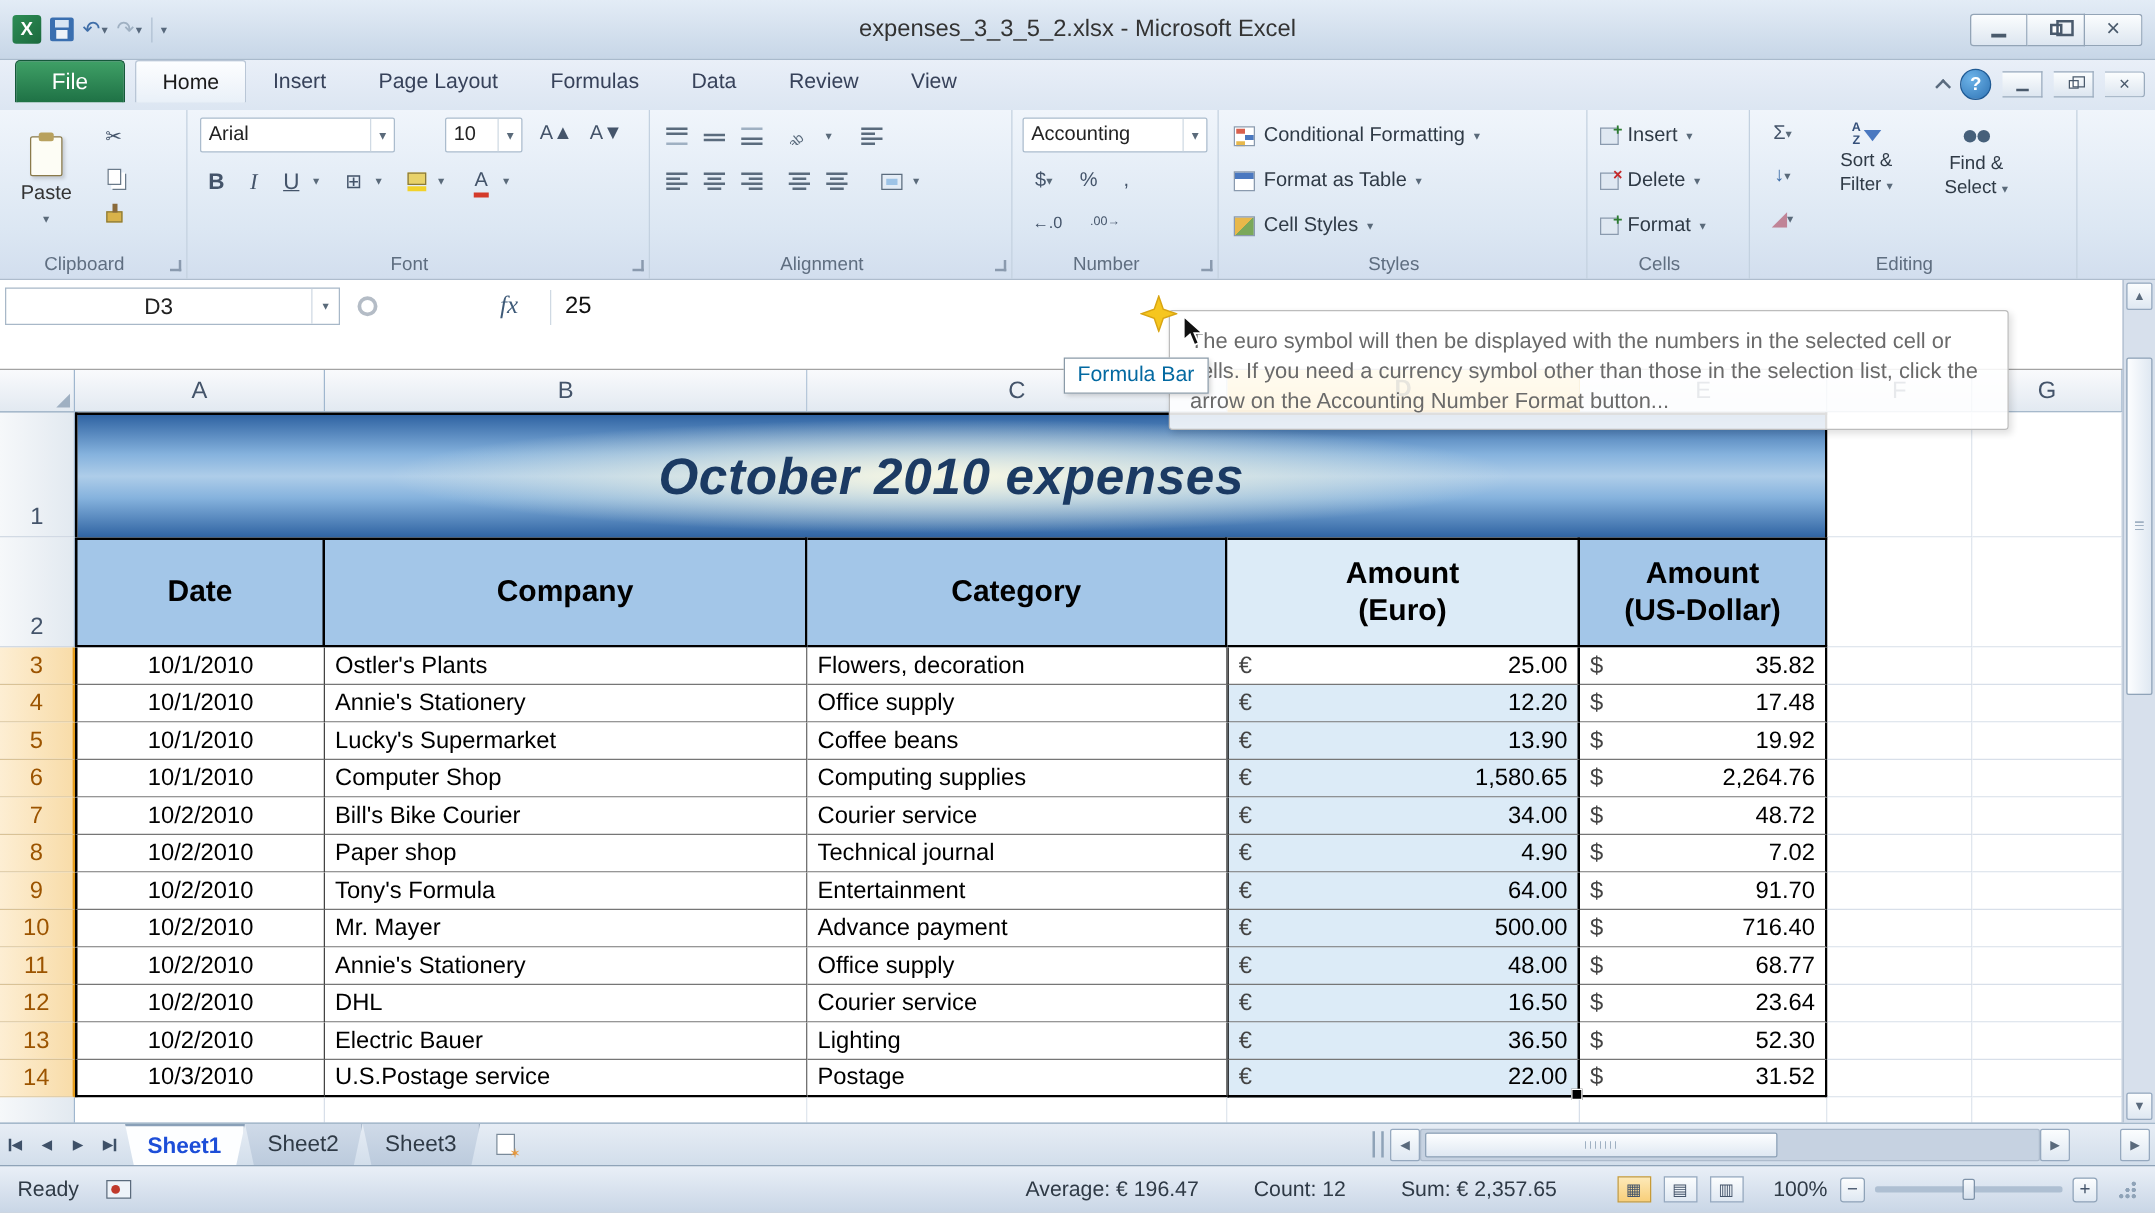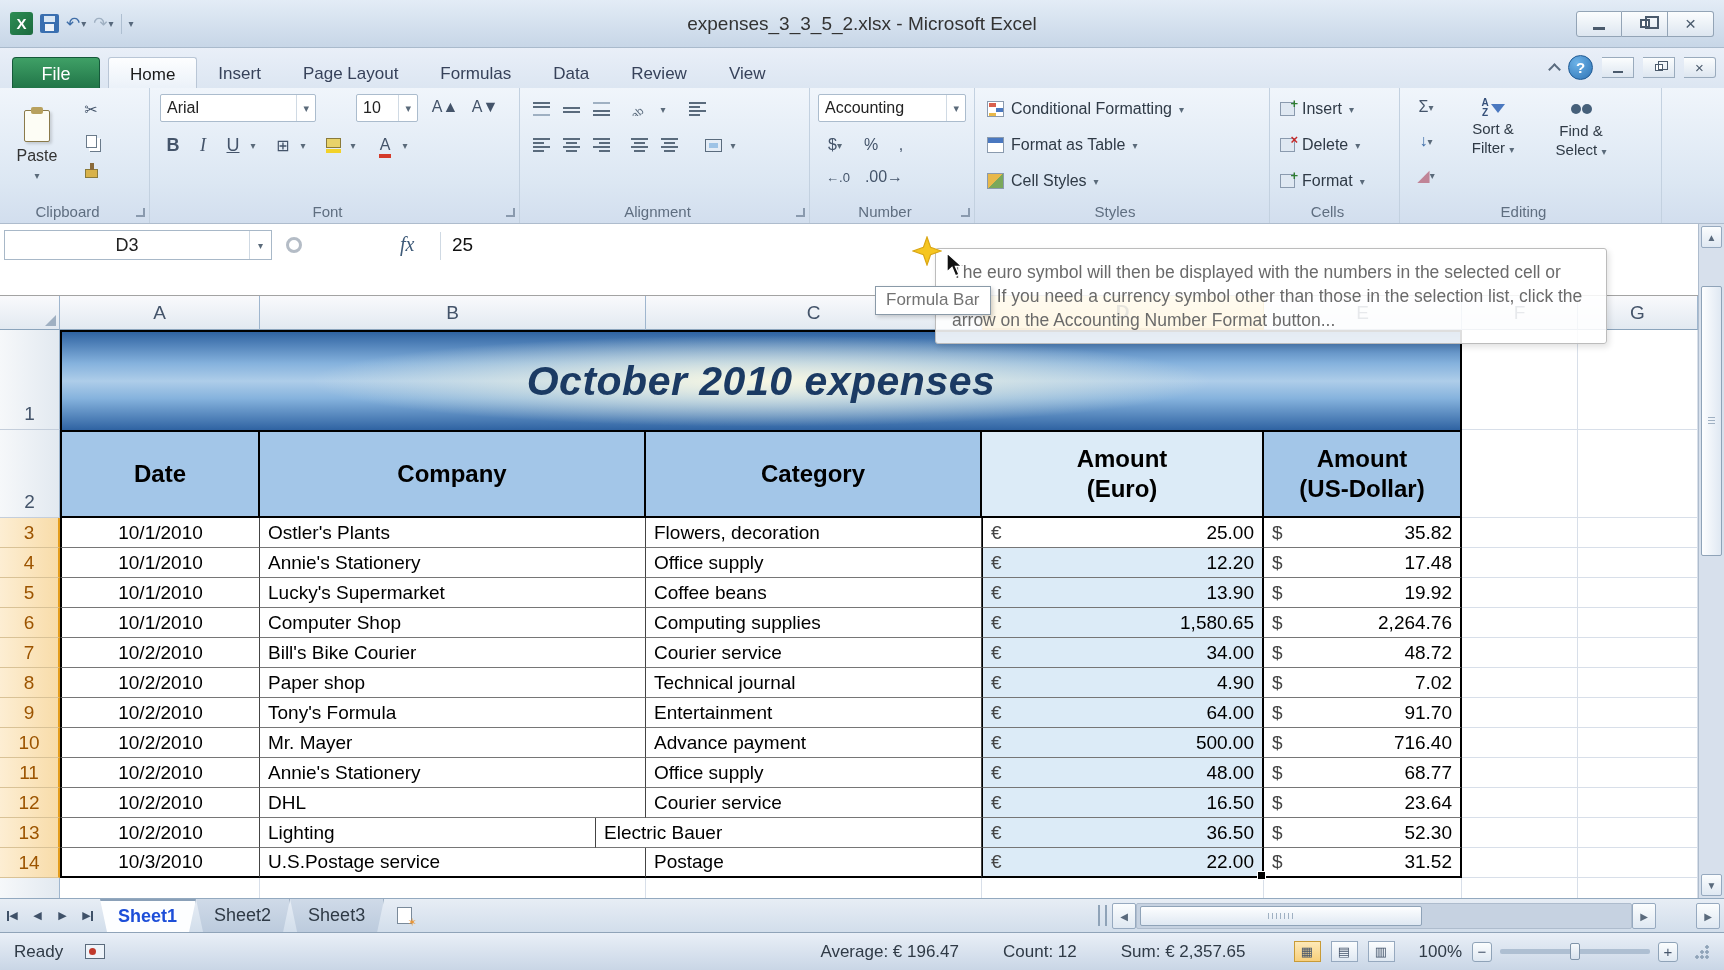--- a/index.html
+++ b/index.html
@@ -21,21 +21,21 @@
   .winbtns{margin-left:auto;display:flex;z-index:2}
   .wbtn{width:46px;height:26px;border:1px solid #93a4b6;border-left-width:0;background:linear-gradient(180deg,#fbfdfe,#dde6f0);display:flex;align-items:center;justify-content:center;color:#4a5a6c}
   .wbtn:first-child{border-left-width:1px;border-radius:3px 0 0 3px}
   .wbtn:last-child{border-radius:0 3px 3px 0}
   .min-g{width:12px;height:3px;background:#4a5a6c;margin-top:9px}
   .rest-g{width:10px;height:9px;border:2px solid #4a5a6c;background:#fff;position:relative}
   .rest-g::before{content:'';position:absolute;top:-5px;left:3px;width:10px;height:9px;border:2px solid #4a5a6c}
   .x-g{font-size:19px;line-height:1;color:#4a5a6c}
 
   
-  .tabrow{position:absolute;top:48px;left:0;right:0;height:52px;background:linear-gradient(180deg,#e9eff8,#d8e3f0);display:flex;align-items:center;padding-left:12px}
+  .tabrow{position:absolute;top:48px;left:0;right:0;height:52px;background:linear-gradient(180deg,#e9eff8,#d8e3f0);display:flex;align-items:flex-start;padding-left:12px}
   .file-tab{width:88px;height:34px;background:linear-gradient(180deg,#3fa066,#1e7145);color:#fff;display:flex;align-items:center;justify-content:center;font-size:18px;border-radius:4px 4px 0 0;margin-right:8px;border:1px solid #15593a;border-bottom:none}
   .rtab{height:34px;padding:0 21px;display:flex;align-items:center;font-size:17px;color:#37425a}
   .rtab.active{background:linear-gradient(180deg,#fdfeff,#e9f0f8);border:1px solid #b9c6d6;border-bottom:none;border-radius:3px 3px 0 0;color:#1a1a1a}
   .tabrow-right{position:absolute;right:8px;top:7px;display:flex;gap:9px;align-items:center}
   .chev-up{width:9px;height:9px;border-top:2px solid #5a6b7e;border-left:2px solid #5a6b7e;transform:rotate(45deg);margin-top:4px}
   .help-btn{width:25px;height:25px;border-radius:50%;background:radial-gradient(circle at 35% 30%,#6db3e8,#2f74b5);color:#fff;font-weight:bold;display:flex;align-items:center;justify-content:center;font-size:15px;border:1px solid #1f5a94}
   .wbtn2{width:32px;height:21px;border:1px solid #9aabbd;border-left-width:0;background:linear-gradient(180deg,#fbfdfe,#dde6f0);display:flex;align-items:center;justify-content:center;color:#4a5a6c}
   .wbtn2:first-of-type{border-left-width:1px;border-radius:3px 0 0 3px}
   .wbtn2:last-of-type{border-radius:0 3px 3px 0}
   .min-s{width:10px;height:2px;background:#4a5a6c;margin-top:8px}
@@ -92,21 +92,21 @@
 
   
   .fstrip{position:absolute;top:224px;left:0;right:0;height:72px;background:#fff;border-bottom:1px solid #a3a3a3}
   .namebox{position:absolute;left:4px;top:6px;width:268px;height:30px;border:1px solid #a8b8c8;background:#fff;display:flex;align-items:center;font-size:18px;color:#222}
   .namebox .nb-val{flex:1;text-align:center}
   .nb-dd{width:22px;height:100%;border-left:1px solid #cfd9e3;display:flex;align-items:center;justify-content:center;font-size:10px;color:#5a6a7a}
   .fx-circle{position:absolute;left:286px;top:13px;width:16px;height:16px;border:3px solid #b4bcc6;border-radius:50%}
   .fx-lab{position:absolute;left:400px;top:9px;font-family:"Liberation Serif",serif;font-style:italic;font-size:20px;color:#3e5a78}
   .f-div{position:absolute;left:440px;top:8px;width:1px;height:28px;background:#cfd9e3}
   .f-val{position:absolute;left:452px;top:10px;font-size:19px;color:#111}
-  .formula-tip{position:absolute;left:875px;top:286px;background:#fff;border:1px solid #8a9aa8;box-shadow:2px 2px 4px rgba(0,0,0,.18);padding:3px 10px 4px;font-size:17px;color:#737373;z-index:40;white-space:nowrap}
+  .formula-tip{position:absolute;left:851px;top:286px;background:#fff;border:1px solid #8a9aa8;box-shadow:2px 2px 4px rgba(0,0,0,.18);padding:3px 10px 4px;font-size:17px;color:#0369a1;z-index:40;white-space:nowrap}
 
   
   .sheet{position:absolute;top:296px;left:0;width:1698px;height:602px;background:#fff}
   .grid-row{display:flex}
   .w-gut{width:60px}.w-a{width:200px}.w-b{width:386px}.w-c{width:336px}.w-d{width:282px}.w-e{width:198px}.w-f{width:116px}.w-g{width:120px}
   .colheads{height:34px}
   .chead{height:34px;background:linear-gradient(180deg,#f9fafc,#e2e9f1);border-right:1px solid #9fb6ce;border-bottom:1px solid #8ba4bc;display:flex;align-items:center;justify-content:center;font-size:19px;color:#44546a}
   .chead.sel{background:linear-gradient(180deg,#ffe08a,#f6bf3e);border-right:1px solid #d79b0f;border-bottom:2px solid #d78a00;color:#4a3800;font-weight:bold}
   .corner{position:relative}
   .corner::after{content:'';position:absolute;right:3px;bottom:3px;border-left:11px solid transparent;border-bottom:11px solid #9fb0c2}
@@ -348,21 +348,21 @@
           <span>$</span>
           <span class="dd">▾</span>
         </div>
       <div class="mini" style="left:48px;top:44px">
           <span>%</span>
         </div>
       <div class="mini" style="left:78px;top:44px">
           <span>,</span>
         </div>
       <div class="mini" style="left:8px;top:76px;width:40px;font-size:13px">←.0</div>
-      <div class="mini" style="left:54px;top:76px;width:40px;font-size:16px">.00→</div>
+      <div class="mini" style="left:54px;top:76px;width:40px;font-size:10px">.00→</div>
       <div class="grp-label">Number</div>
       <div class="launch"></div>
     </div>
 
     <div class="grp" style="left:975px;width:295px">
       <div class="rbtn" style="left:12px;top:6px">
           <span class="cf-ic"></span>
           <span>Conditional Formatting</span>
           <span class="dd">▾</span>
         </div>
@@ -646,22 +646,22 @@
     <div class="tcell w-e cE">
       <span class="cur">$</span>
       <span class="val">23.64</span>
     </div>
     <div class="gcellF w-f"></div>
     <div class="gcellF w-g"></div>
   </div>
         <div class="grid-row data-row">
     <div class="gcell w-gut rownum">13</div>
     <div class="tcell w-a cA">10/2/2010</div>
+    <div class="tcell w-b cB">Electric Bauer</div>
     <div class="tcell w-c cC">Lighting</div>
-    <div class="tcell w-b cB">Electric Bauer</div>
     <div class="tcell w-d cD">
       <span class="cur">€</span>
       <span class="val">36.50</span>
     </div>
     <div class="tcell w-e cE">
       <span class="cur">$</span>
       <span class="val">52.30</span>
     </div>
     <div class="gcellF w-f"></div>
     <div class="gcellF w-g"></div>

